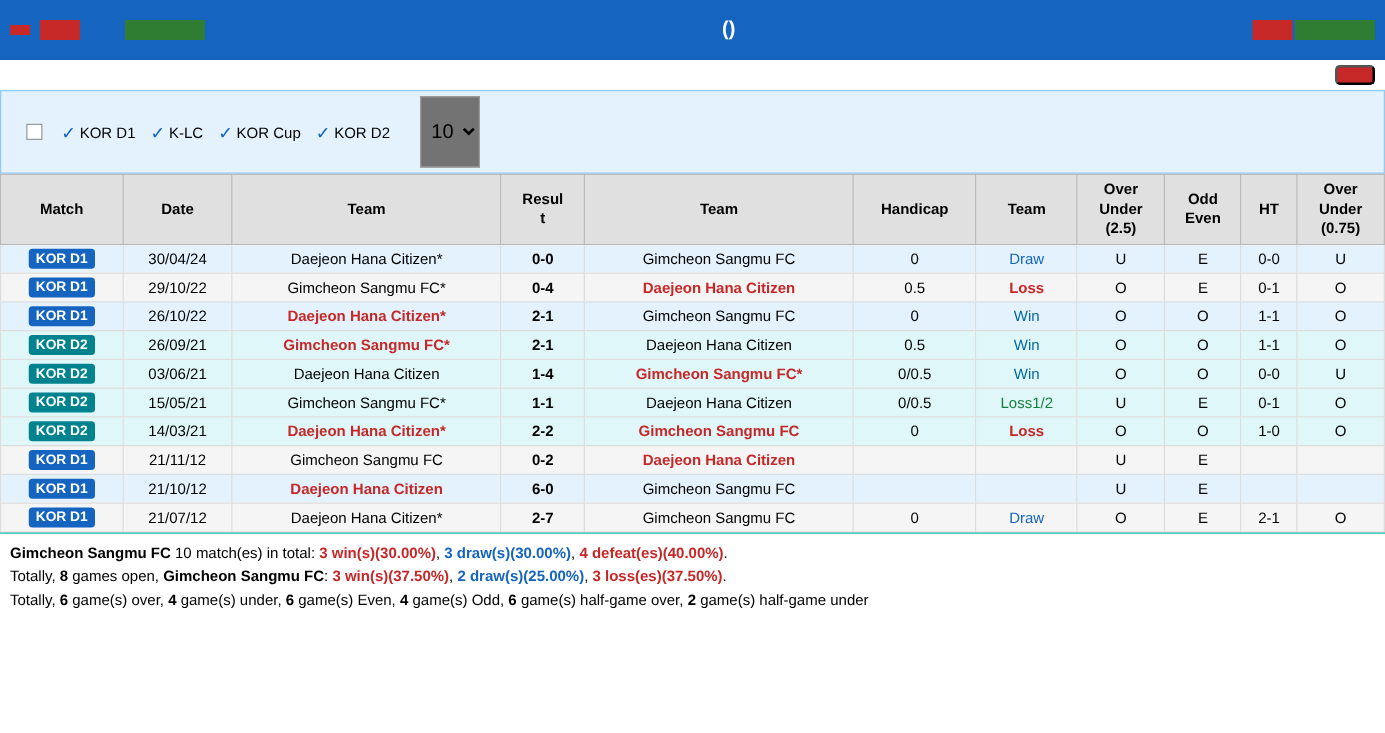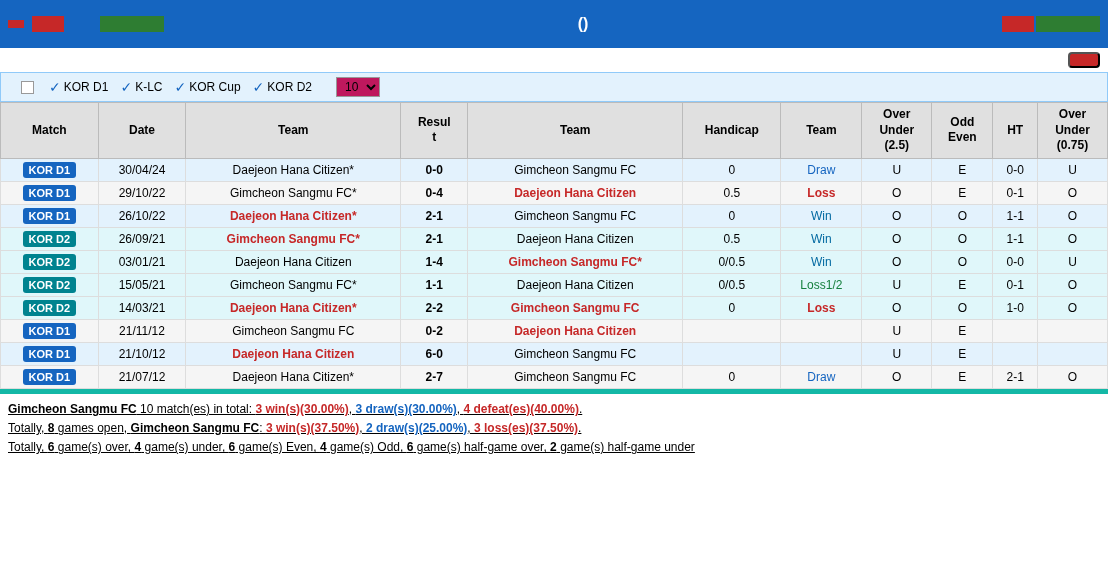--- a/index.html
+++ b/index.html
@@ -86,23 +86,23 @@
     }
     .checkbox-box {
       width: 13px; height: 13px;
       border: 1px solid #999;
       background: white;
       display: inline-block;
     }
     .checkmark { color: #1565c0; font-size: 14px; }
     .select-box {
       border: 1px solid #999;
-      padding: 1px 4px;
-      font-size: 12px;
-      background: #be185d;
+      padding: 18px 4px;
+      font-size: 16px;
+      background: #737373;
     }
 
     
     .table-container {
       width: 100%;
       border-collapse: collapse;
     }
     .table-container th {
       background: #e0e0e0;
       border: 1px solid #bbb;
@@ -140,22 +140,21 @@
     .text-blue { color: #1565c0; }
     .text-green { color: #0369a1; }
     .text-orange { color: #15803d; }
     .result-score { font-weight: bold; color: #000; }
 
     
     .summary {
       padding: 6px 8px;
       font-size: 12px;
       line-height: 1.6;
-      border-top: 5px solid #14b8a6;
-      text-decoration: underline;
+      border-top: 1px solid #14b8a6;
     }
 
     .th-multi { vertical-align: middle; line-height: 1.3; }
   </style>
 </head>
 <body>
 
 <div class="header">
   <div class="header-league">
     <span></span>
@@ -275,21 +274,21 @@
     <td class="">Daejeon Hana Citizen</td>
     <td>0.5</td>
     <td class="text-green">Win</td>
     <td>O</td>
     <td>O</td>
     <td>1-1</td>
     <td>O</td>
   </tr>
       <tr style="background: rgb(224, 247, 250);">
     <td><span class="match-badge-cyan">KOR D2</span></td>
-    <td>03/01/21</td>
+    <td>03/06/21</td>
     <td class="">Daejeon Hana Citizen</td>
     <td class="result-score text-red">1-4</td>
     <td class="text-red">Gimcheon Sangmu FC*</td>
     <td>0/0.5</td>
     <td class="text-green">Win</td>
     <td>O</td>
     <td>O</td>
     <td>0-0</td>
     <td>U</td>
   </tr>

